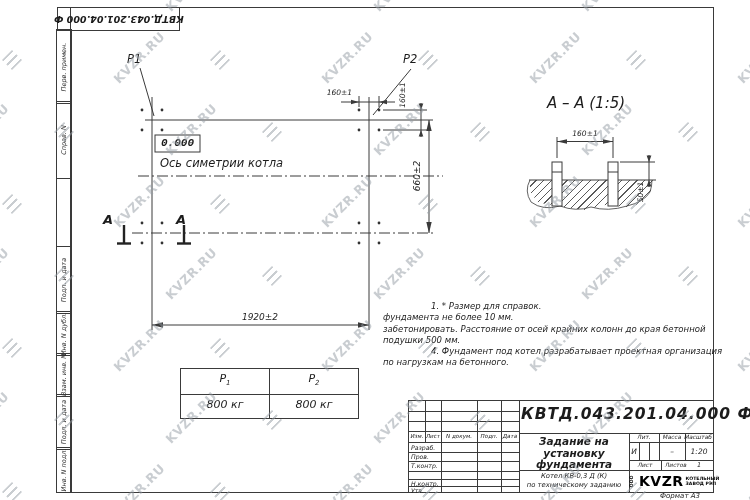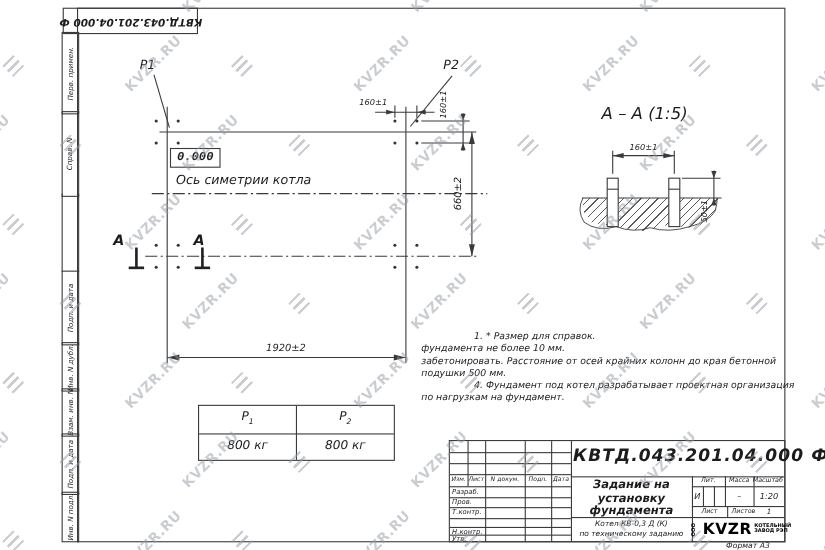--- a/index.html
+++ b/index.html
@@ -232,21 +232,21 @@
   <div class="txt it c" style="left:531px;top:94px;width:110px;font-size:15px;">А – А (1:5)</div>
   <div class="txt it c" style="left:567px;top:129px;width:36px;font-size:7.5px;">160±1</div>
   <div class="txt it c rot" style="left:636px;top:212px;width:40px;font-size:7.5px;">50±1</div>
 
   <div class="txt" style="left:383px;top:301px;width:332px;">
     <div class="note-line indent">1. * Размер для справок.</div>
     <div class="note-line">фундамента не более 10 мм.</div>
     <div class="note-line">забетонировать. Расстояние от осей крайних колонн до края бетонной</div>
     <div class="note-line">подушки 500 мм.</div>
     <div class="note-line indent">4. Фундамент под котел разрабатывает проектная организация</div>
-    <div class="note-line">по нагрузкам на фундамент.</div>
+    <div class="note-line">по нагрузкам на бетонного.</div>
   </div>
 
   <div class="abs frame" style="left:180px;top:368px;width:177px;height:49px;">
     <div class="abs vl" style="left:88px;top:0;height:49px;"></div>
     <div class="abs hl" style="left:0;top:25px;width:177px;"></div>
     <div class="abs it c" style="left:0;top:3px;width:88px;font-size:11px;"><span>P</span><sub style="font-size:7px;">1</sub></div>
     <div class="abs it c" style="left:89px;top:3px;width:88px;font-size:11px;"><span>P</span><sub style="font-size:7px;">2</sub></div>
     <div class="abs it c" style="left:0;top:29px;width:88px;font-size:11px;">800 кг</div>
     <div class="abs it c" style="left:89px;top:29px;width:88px;font-size:11px;">800 кг</div>
   </div>

